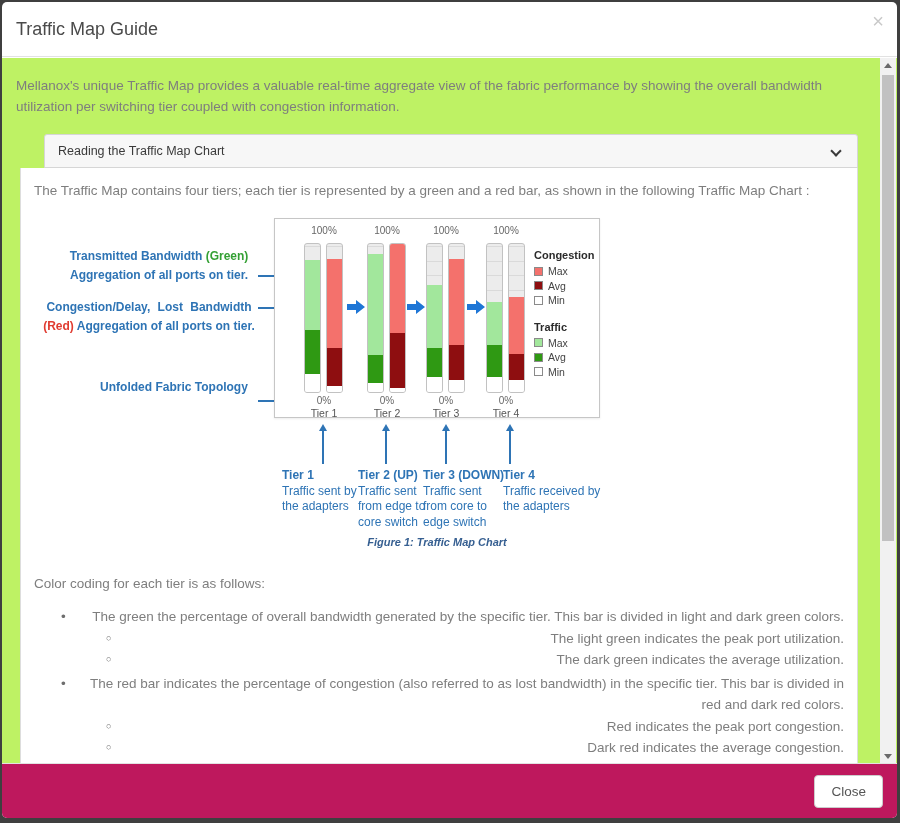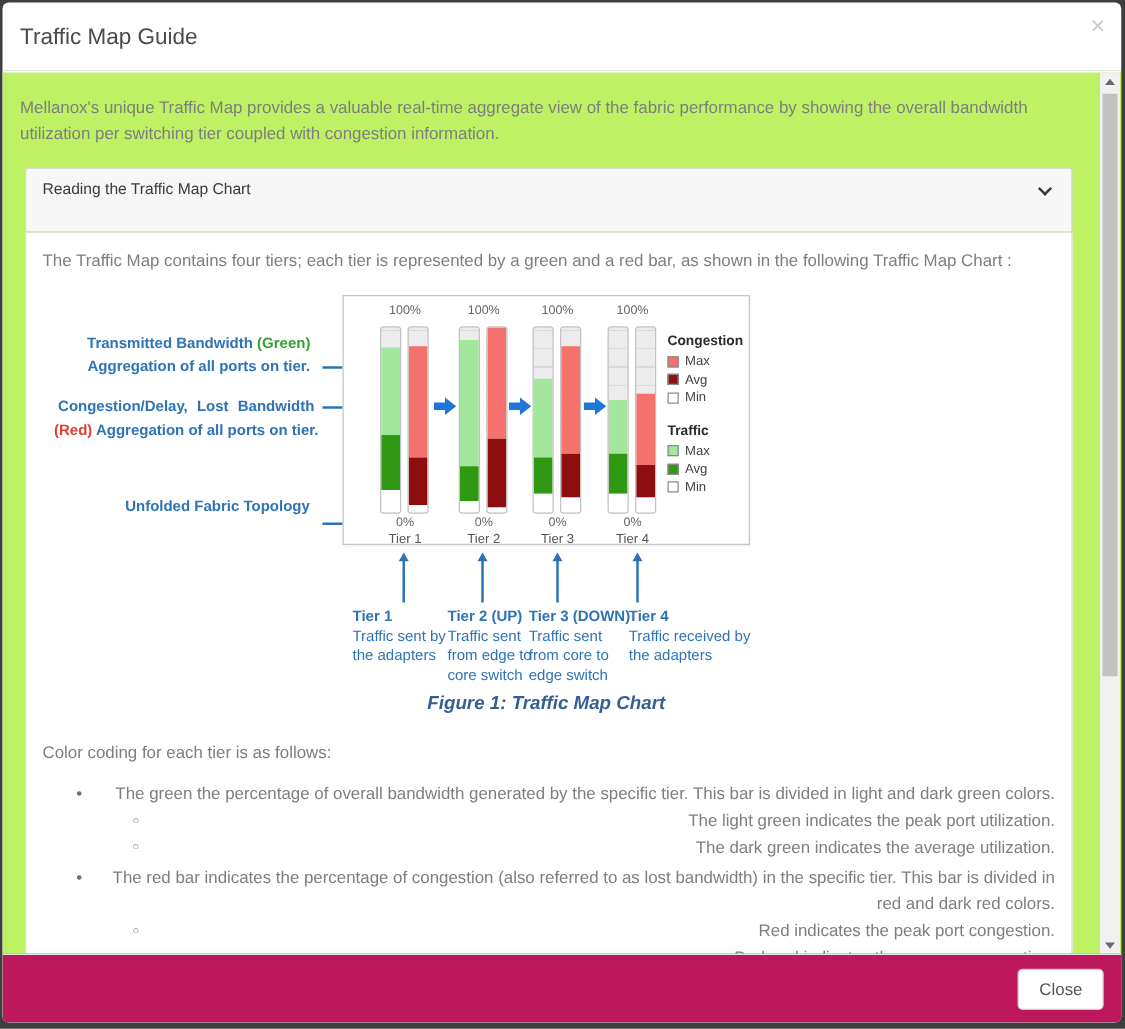--- a/index.html
+++ b/index.html
@@ -13,21 +13,21 @@
     background:#fff; border-radius:5px; overflow:hidden;
   }
   
   .modal-header { position:relative; height:55px; border-bottom:1px solid #e2e2e2; }
   .modal-title { position:absolute; left:14px; top:17px; font-size:18px; color:#4a4a4a; font-weight:400; }
   .close-x { position:absolute; right:13px; top:9px; font-size:20px; color:#c9c9c9; cursor:pointer; line-height:20px; }
   
   .modal-body { position:absolute; top:56px; left:0; right:0; bottom:55px; overflow:hidden; background:#bef264; }
   .intro { margin:17px 12px 0 14px; width:836px; font-size:13.5px; line-height:21px; color:#7e7e7e; }
   .accordion { margin:17px 0 0 18px; width:838px; }
-  .acc-header { position:relative; height:52px; background:#f7f7f7; border:1px solid #d6d6d6; border-radius:3px 3px 0 0; cursor:pointer; }
+  .acc-header { position:relative; height:34px; background:#f7f7f7; border:1px solid #d6d6d6; border-radius:3px 3px 0 0; cursor:pointer;margin-left:24px; }
   .acc-label { position:absolute; left:13px; top:0; line-height:33px; font-size:12.5px; color:#3a3a3a; }
   .chevron { position:absolute; right:17px; top:12px; width:8px; height:8px;
     border-right:2px solid #3a3a3a; border-bottom:2px solid #3a3a3a; transform:rotate(45deg); }
   .acc-panel { border:1px solid #ddd; border-top:none; padding:13px 13px 20px; min-height:620px; background:#fff; }
   .panel-intro { margin:0; font-size:13.5px; color:#7e7e7e; line-height:20px; }
 
   
   .diagram { position:relative; height:344px; margin-top:17px; }
   .chart-box { position:absolute; left:240px; top:0; width:326px; height:200px;
     background:#fff; border:1px solid #c6c6c6; box-shadow:0 1px 2px rgba(0,0,0,0.08); }
@@ -65,21 +65,21 @@
   .ha2 { left:224px; top:89px; width:62px; }
   .ha3 { left:224px; top:182px; width:37px; }
   .varrow { position:absolute; width:2px; height:34px; top:212px; background:#2e74b5; }
   .varrow::before { content:""; position:absolute; top:-6px; left:-3px; width:0; height:0;
     border-bottom:7px solid #2e74b5; border-left:4px solid transparent; border-right:4px solid transparent; }
   .va0{left:288px} .va1{left:351px} .va2{left:411px} .va3{left:475px}
   .tier-desc { position:absolute; top:250px; color:#2e74b5; font-size:12px; line-height:15.5px; }
   .tier-desc .td-title { font-weight:bold; }
   .td0{left:248px; width:88px} .td1{left:324px; width:82px} .td2{left:389px; width:98px} .td3{left:469px; width:116px}
   .fig-caption { position:absolute; left:240px; top:318px; width:326px; text-align:center;
-    font-size:15px; font-style:italic; font-weight:bold; color:#365f91; }
+    font-size:11px; font-style:italic; font-weight:bold; color:#365f91; }
 
   
   .color-coding { margin:14px 0 0 0; font-size:13.5px; color:#7e7e7e; }
   .bullets { list-style:none; margin:15px 0 0 0; padding:0 0 0 27px; color:#7e7e7e; font-size:13.5px; line-height:21.5px; }
   .bullets > li { position:relative; padding-left:13px; margin:0 0 2px 0;text-align:right; }
   .bullets > li::before { content:"\2022"; position:absolute; left:0; top:0; color:#6e6e6e; }
   .subs { list-style:none; margin:0; padding:0 0 0 32px; }
   .subs li { position:relative; padding-left:12px; }
   .subs li::before { content:"\25CB"; position:absolute; left:0; top:0; font-size:9px; line-height:21.5px; color:#6e6e6e; }
 

